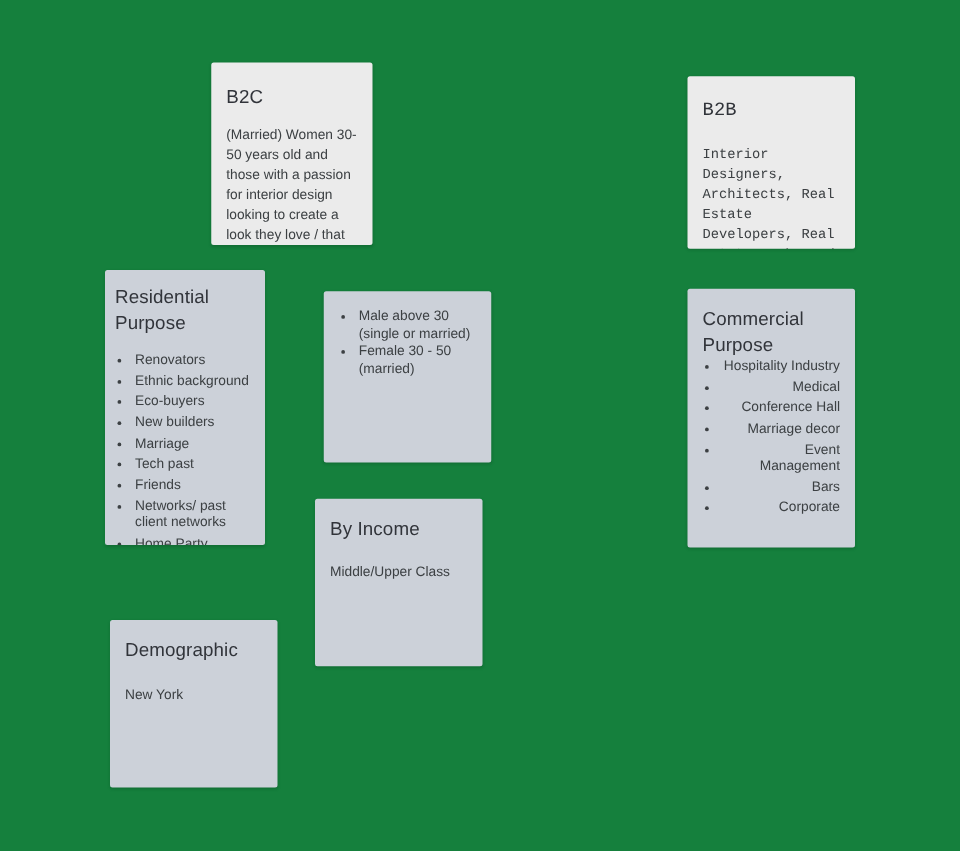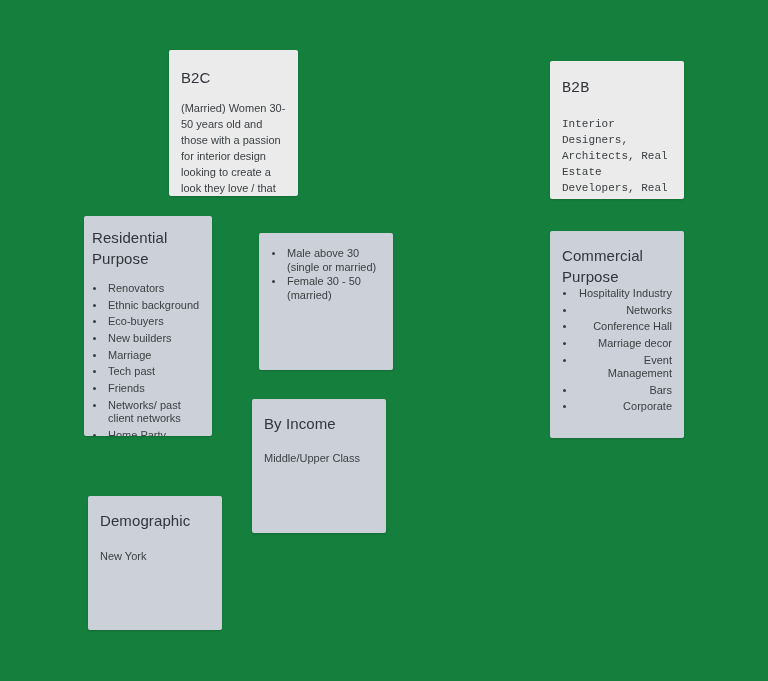--- a/index.html
+++ b/index.html
@@ -124,21 +124,21 @@
     <ul class="card-list">
       <li>Male above 30 (single or married)</li>
       <li>Female 30 - 50 (married)</li>
     </ul>
   </div>
 
   <div class="card bluegray" id="card-commercial">
     <h2 class="card-title">Commercial Purpose</h2>
     <ul class="card-list">
       <li>Hospitality Industry</li>
-      <li>Networks</li>
+      <li>Medical</li>
       <li>Conference Hall</li>
       <li>Marriage decor</li>
       <li>Event Management</li>
       <li>Bars</li>
       <li>Corporate</li>
 
     </ul>
   </div>
 
   <div class="card bluegray" id="card-demographic">

